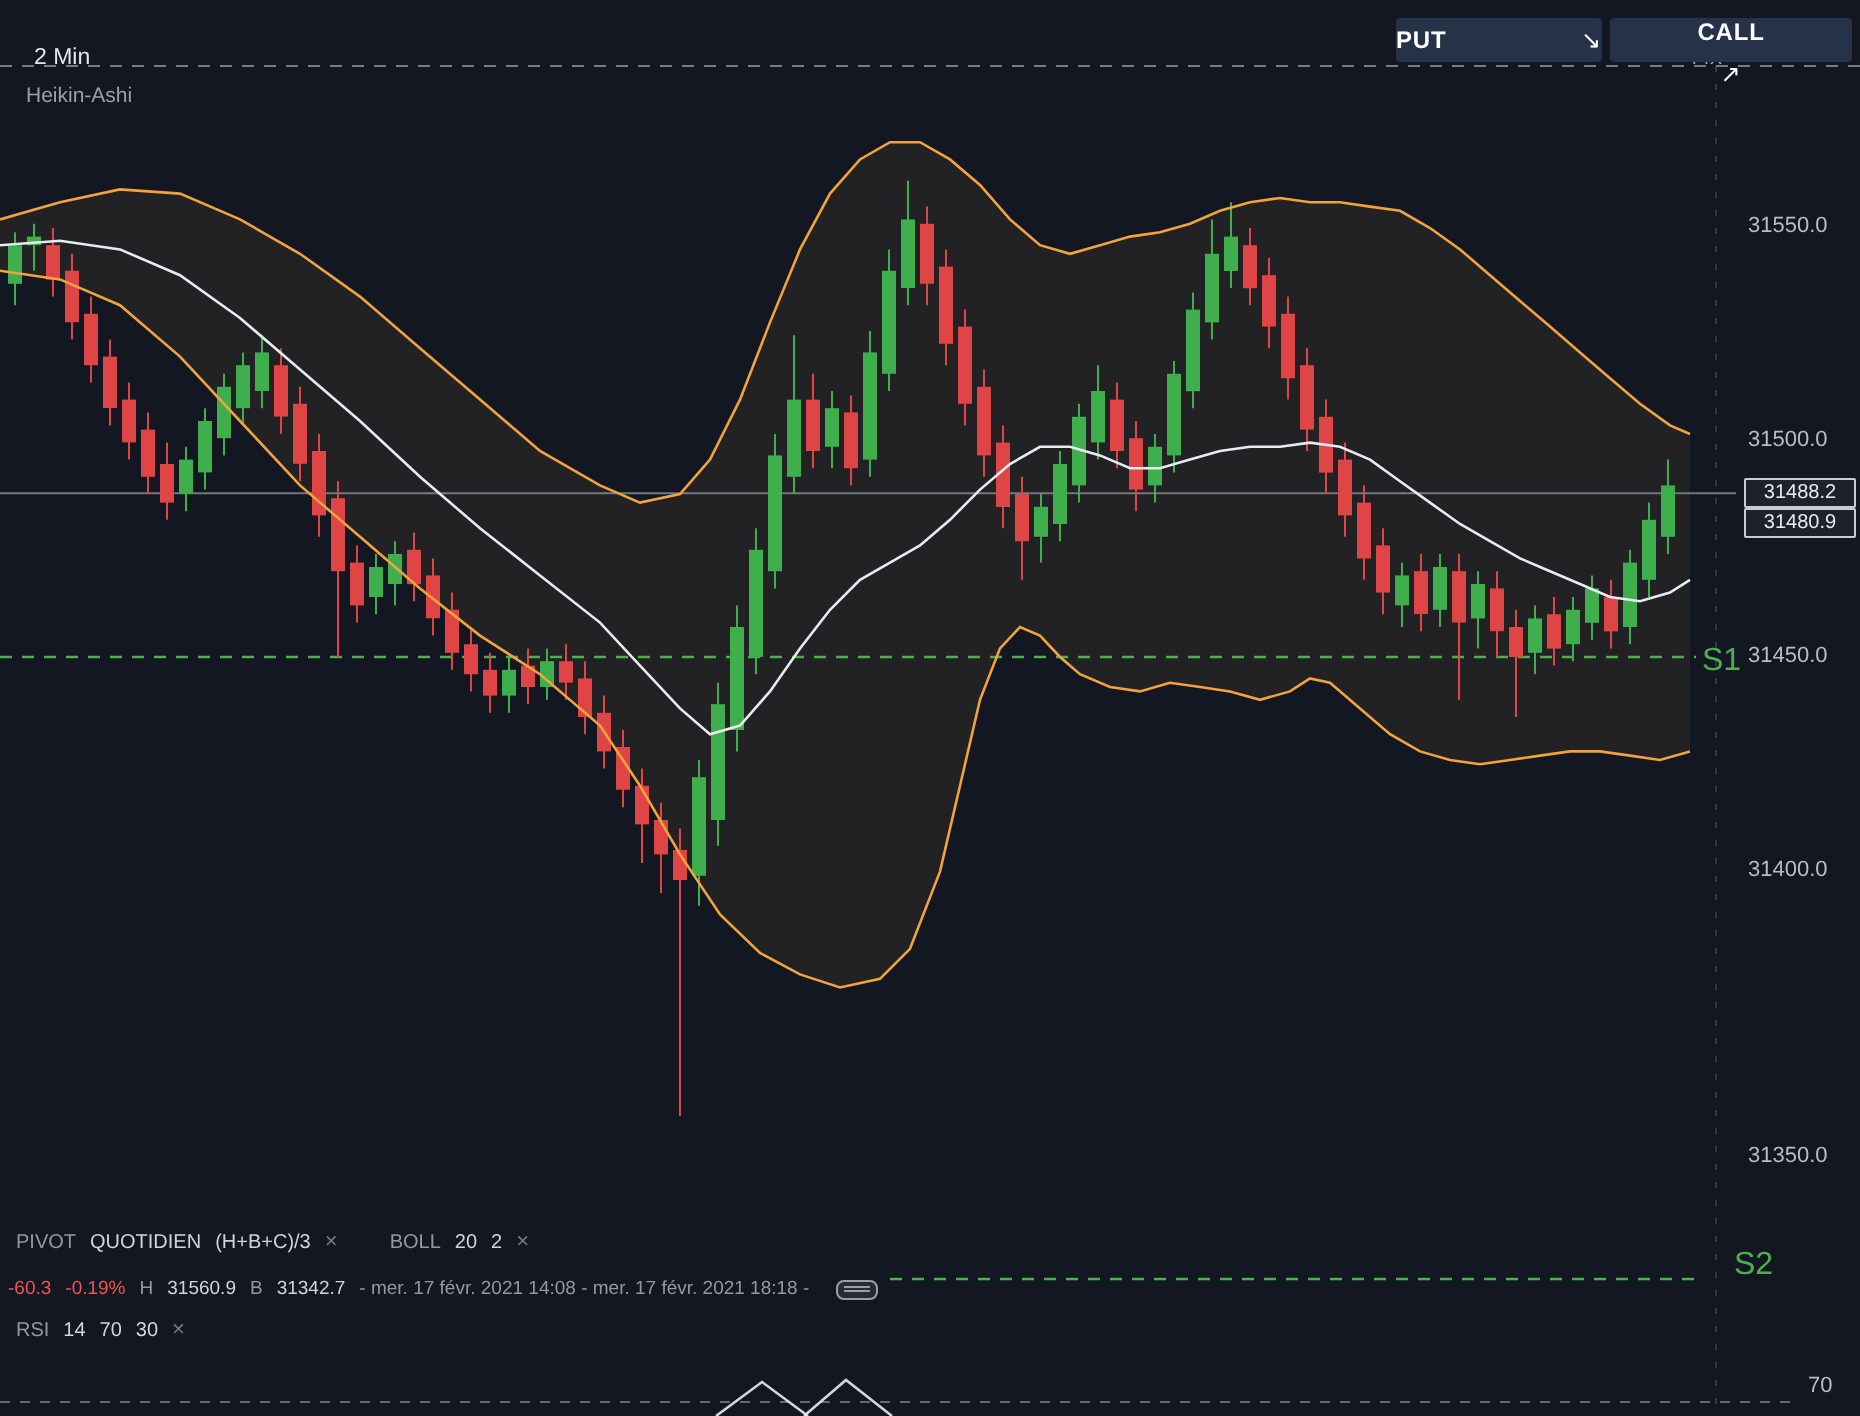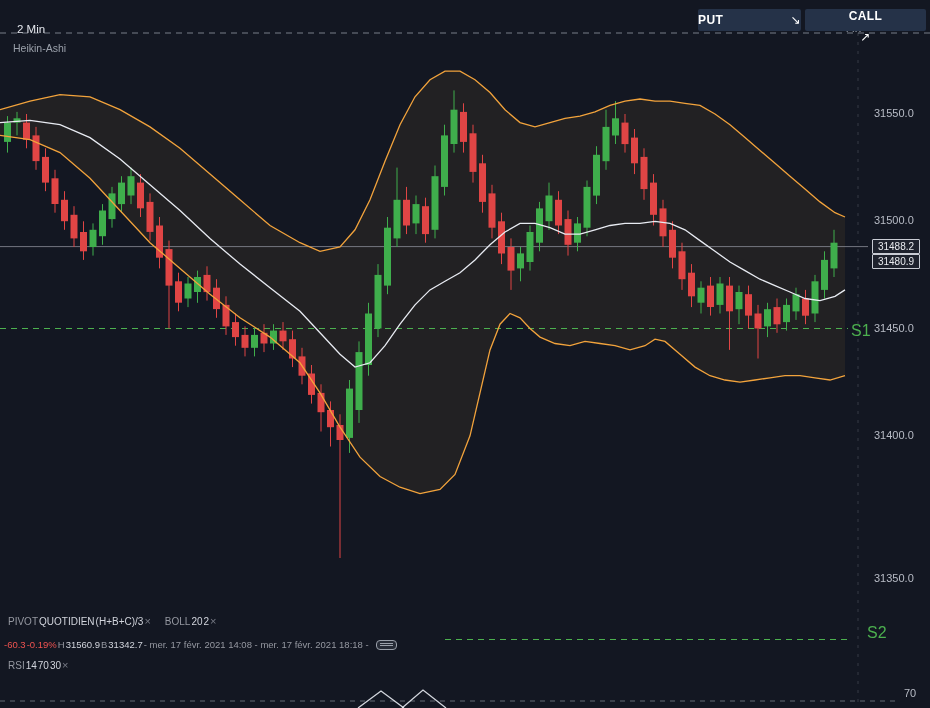--- a/index.html
+++ b/index.html
@@ -11,26 +11,26 @@
   .ct-label{position:absolute;left:13px;top:42px;color:#9aa0aa;font-size:10.5px;}
   .fix-label{position:absolute;left:846px;top:24px;color:#aab0ba;font-size:9px;letter-spacing:.5px;}
   .btns{position:absolute;right:4px;top:9px;display:flex;gap:4px;}
   .trade-btn{display:flex;align-items:center;justify-content:space-between;gap:7px;
     background:var(--button_bg,#253248);color:#fff;border:none;height:22px;
     font-weight:bold;font-size:12px;font-family:inherit;border-radius:2px;cursor:pointer;letter-spacing:.4px;}
   .trade-btn .arrow{font-weight:normal;font-size:12px;}
   .put-btn{width:103px;} .call-btn{width:121px;flex-direction:column;}
   #price-axis{position:absolute;left:872px;top:0;width:58px;height:708px;cursor:ns-resize;}
   .tick{position:absolute;left:2px;color:var(--axis_text,#b8bcc6);font-size:11px;white-space:nowrap;}
-  .badge{position:absolute;left:872px;width:48px;height:15px;background:var(--badge_bg,#1e222d);
+  .badge{position:absolute;left:872px;width:56px;height:15px;background:var(--badge_bg,#1e222d);
     border:1px solid var(--badge_border,#c9ccd4);color:#e8eaee;font-size:10px;
     display:flex;align-items:center;justify-content:center;border-radius:1px;z-index:3;}
   .s-label{position:absolute;left:851px;color:var(--pivot_green,#4cb04f);font-size:16px;z-index:2;}
   .rsi70-label{position:absolute;left:904px;top:687px;color:var(--axis_text,#b8bcc6);font-size:11px;}
-  .row{position:absolute;display:flex;align-items:center;gap:1px;font-size:10px;color:var(--bright_text,#d1d4dc);z-index:4;}
+  .row{position:absolute;display:flex;align-items:center;gap:7px;font-size:10px;color:var(--bright_text,#d1d4dc);z-index:4;}
   .row .muted{color:#9598a1;}
   .row .close{color:#787b86;font-size:11px;cursor:pointer;line-height:1;}
   .row .neg{color:var(--negative,#ef5350);}
   .row .spacer{width:12px;}
   .row1{left:8px;top:616px;}
   .row2{left:4px;top:639px;font-size:9.5px;}
   .row3{left:8px;top:660px;}
   .pill{width:21px;height:10px;border:1px solid #9aa0aa;border-radius:4px;background:#262b36;
     display:flex;flex-direction:column;justify-content:center;gap:1px;padding:0 3px;margin-left:6px;cursor:grab;}
   .pill i{display:block;height:1px;background:#9aa0aa;}

